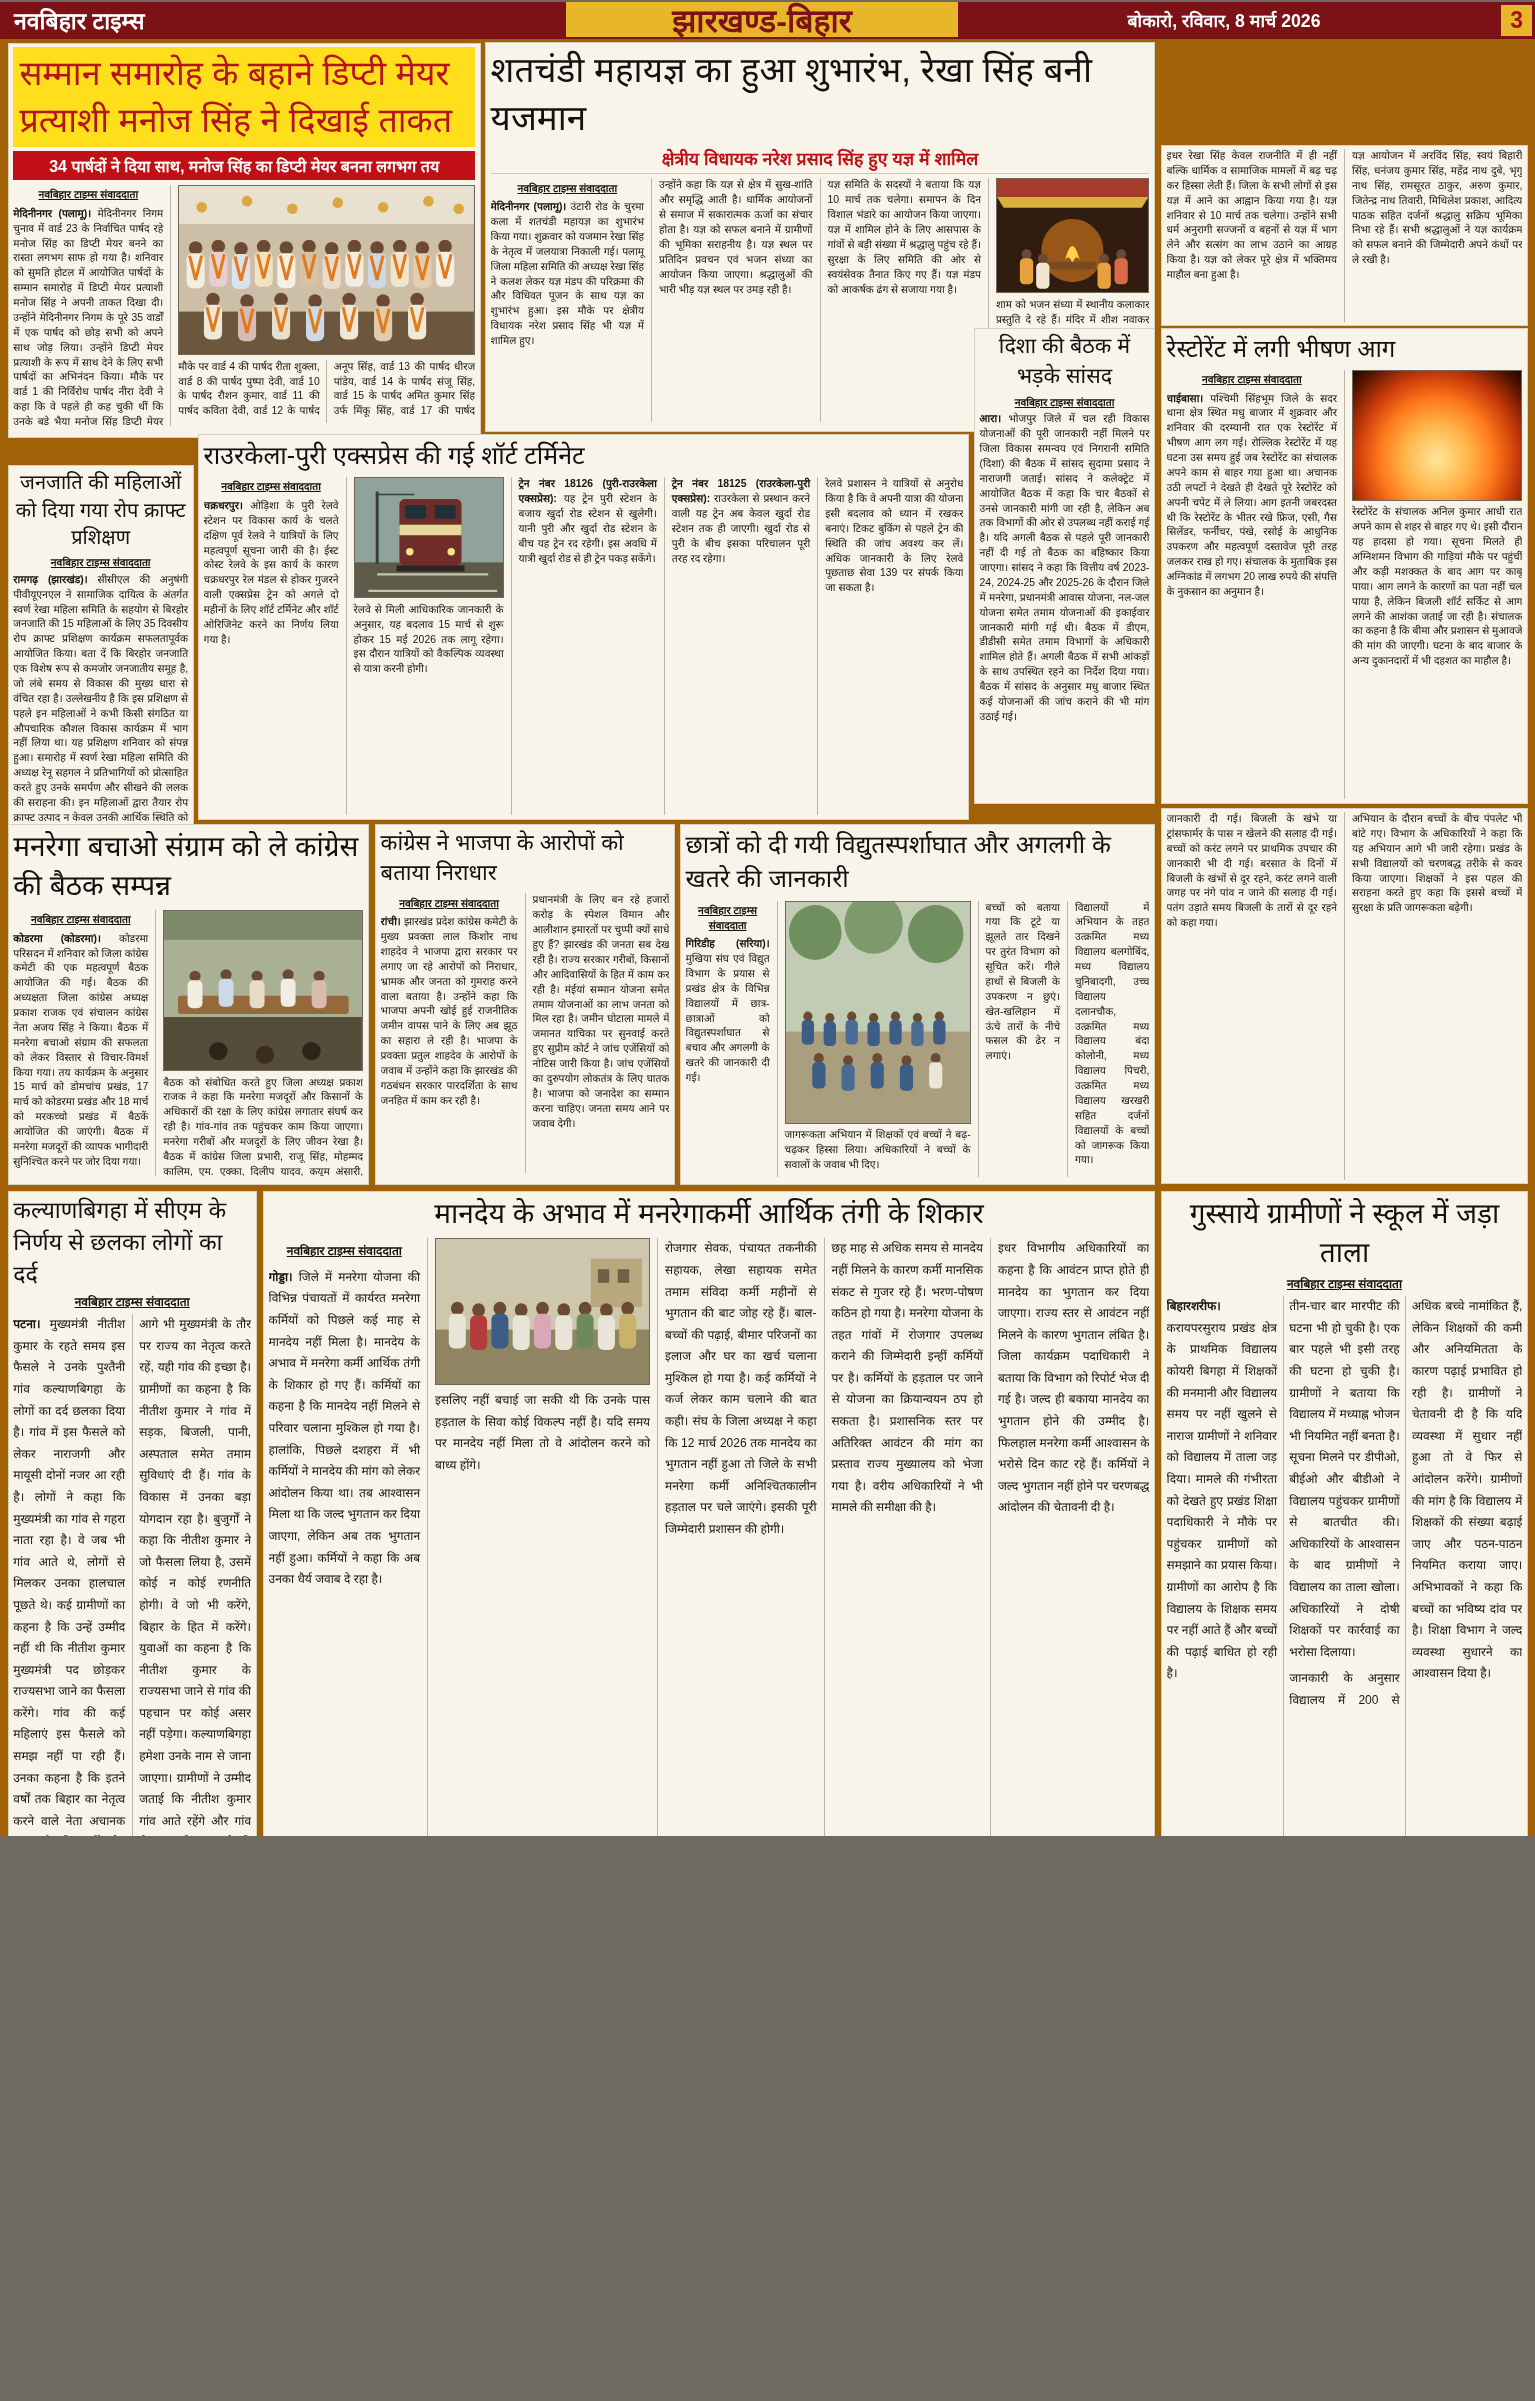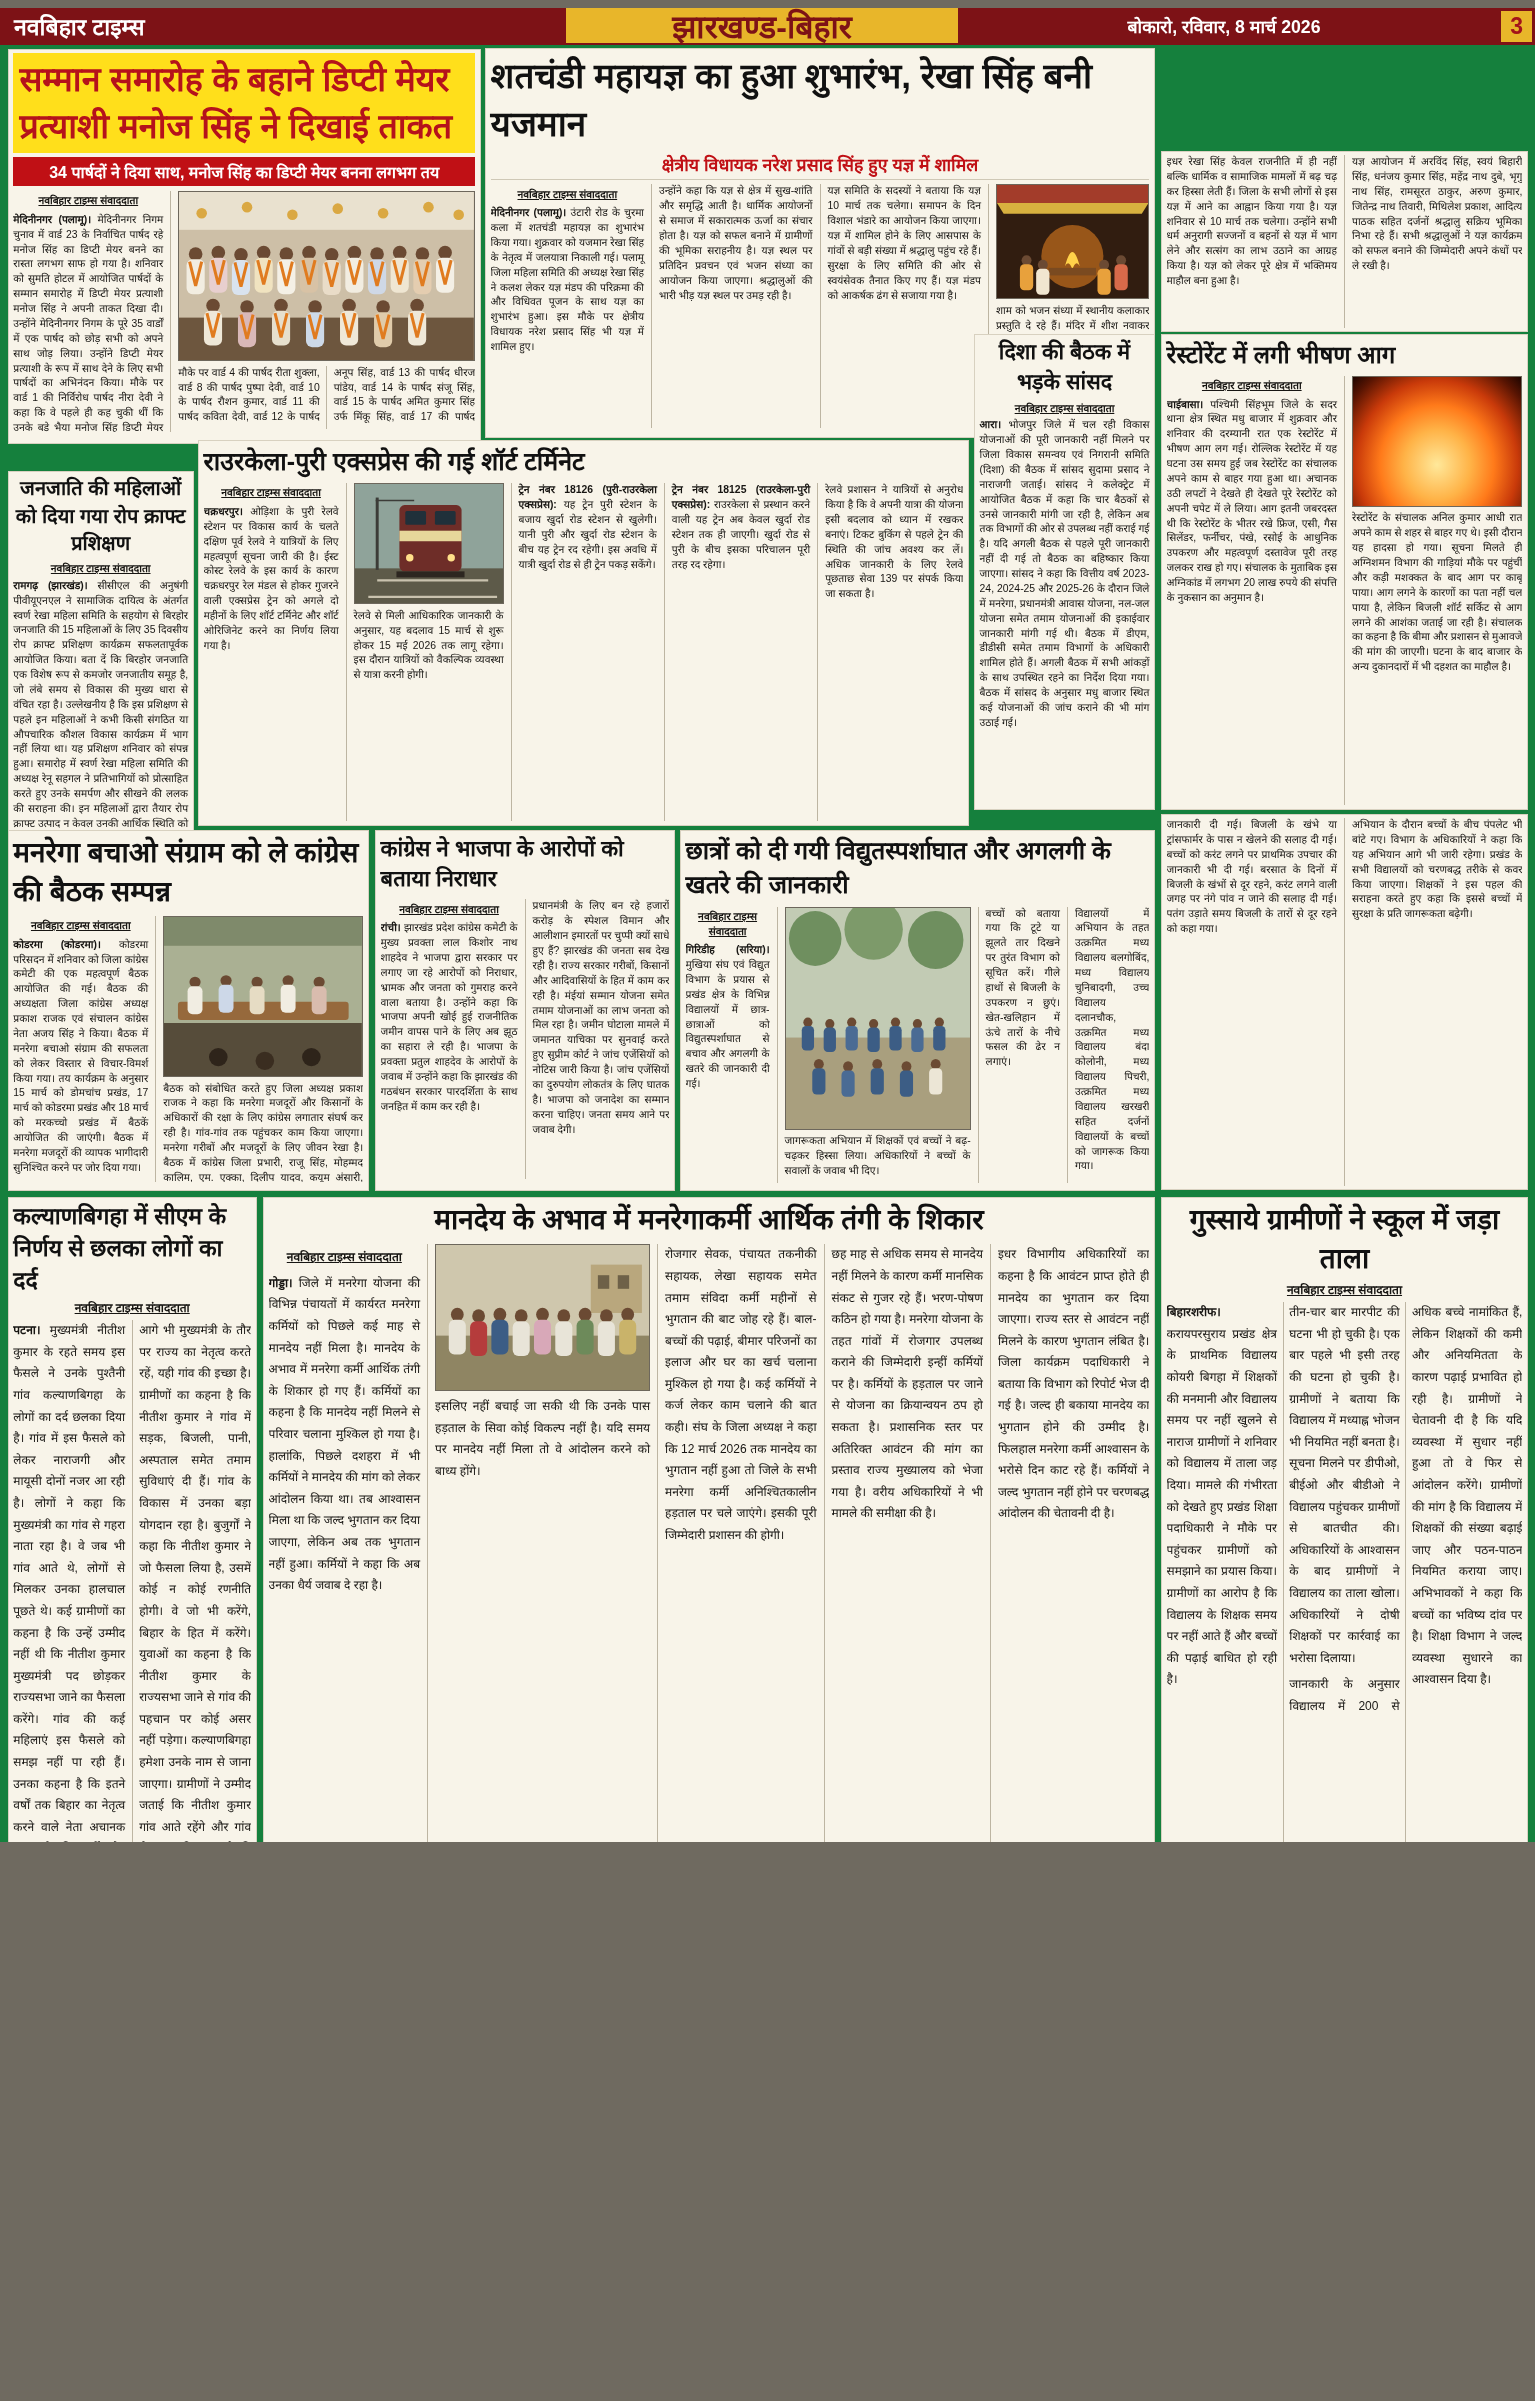--- a/index.html
+++ b/index.html
@@ -1,26 +1,26 @@
 <!DOCTYPE html>
 <html style="font-size:12.3px"><head>
 <meta charset="utf-8">
 <style>
   *{box-sizing:border-box;margin:0;padding:0}
   body{margin:0;background:#6f6a60;font-family:"Liberation Sans","DejaVu Sans",sans-serif}
-  .page{position:relative;width:1536px;height:1834px;margin:8px auto;background:#15803d;color:#171512;overflow:hidden}
+  .page{position:relative;width:1536px;height:1834px;margin:2px auto;background:#a16207;color:#171512;overflow:hidden}
   
   .masthead{position:absolute;left:0;top:0;width:100%;height:37px;display:flex;border-bottom:2.3px solid #7d1216}
   .m-left{flex:0 0 566px;background:#7d1216;color:#fff;display:flex;align-items:center;padding:0 14px;font-size:23px;font-weight:800}
   .m-center{flex:0 0 392px;background:#e8b62a;color:#7d1216;display:flex;align-items:center;justify-content:center;font-size:32px;font-weight:800}
   .m-right{flex:1;background:#7d1216;color:#fff;display:flex;align-items:center;justify-content:center;font-size:17.7px;font-weight:700;position:relative;padding-right:46px}
   .m-page{position:absolute;right:3.8px;top:3.1px;width:31px;height:31px;background:#e8b62a;color:#a3131a;font-size:23px;font-weight:800;display:flex;align-items:center;justify-content:center}
   
   .art{position:absolute;overflow:hidden;border:0.8px solid #d8d1c0;background:#f8f4e9;padding:3.1px 4.6px}
-  .hl{font-weight:700;line-height:1.38;color:#111}
+  .hl{font-weight:400;line-height:1.38;color:#111}
   .hl-red{color:#b5121b;background:#ffdf1b;padding:3.1px 6.1px}
   .kicker{background:#c01015;color:#fff;text-align:center;font-size:16px;font-weight:700;padding:3.8px 3.1px;margin-top:3.8px}
   .subred{color:#c01015;text-align:center;font-size:17.7px;font-weight:700;padding:3.1px 0;border-bottom:0.8px solid #cfc8b6}
   .bt{font-size:10.4px;line-height:1.43;text-align:justify}
   .bt-lg{font-size:12px;line-height:1.8;text-align:justify}
   .by{font-weight:700;text-decoration:underline;text-align:center;font-size:10.4px;margin:3.1px 0 3.8px;display:block}
   .by-lg{font-size:12px}
   .dl{font-weight:700}
   .dl::after{content:" "}
   .thead{font-weight:800}

